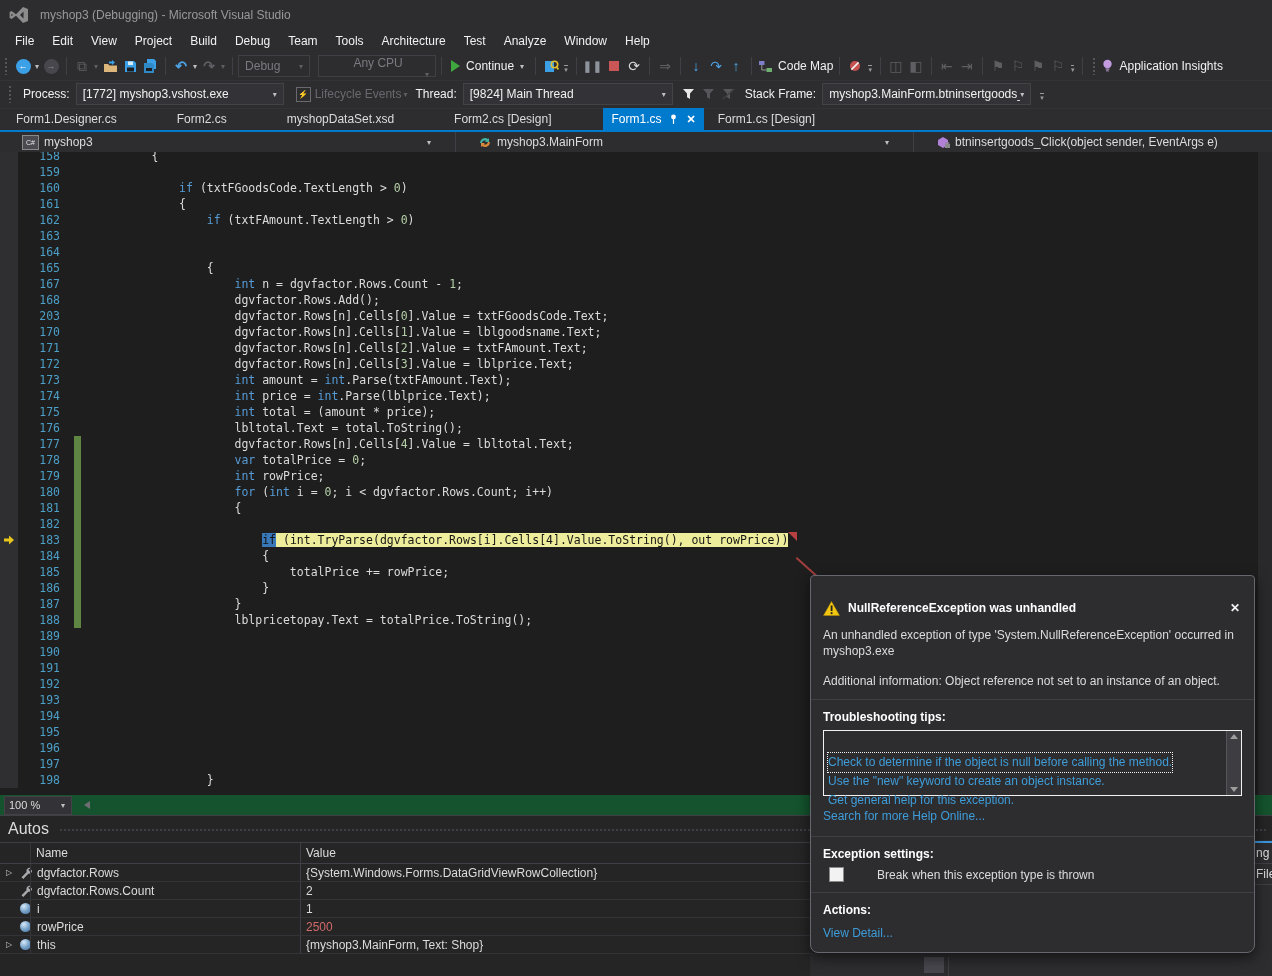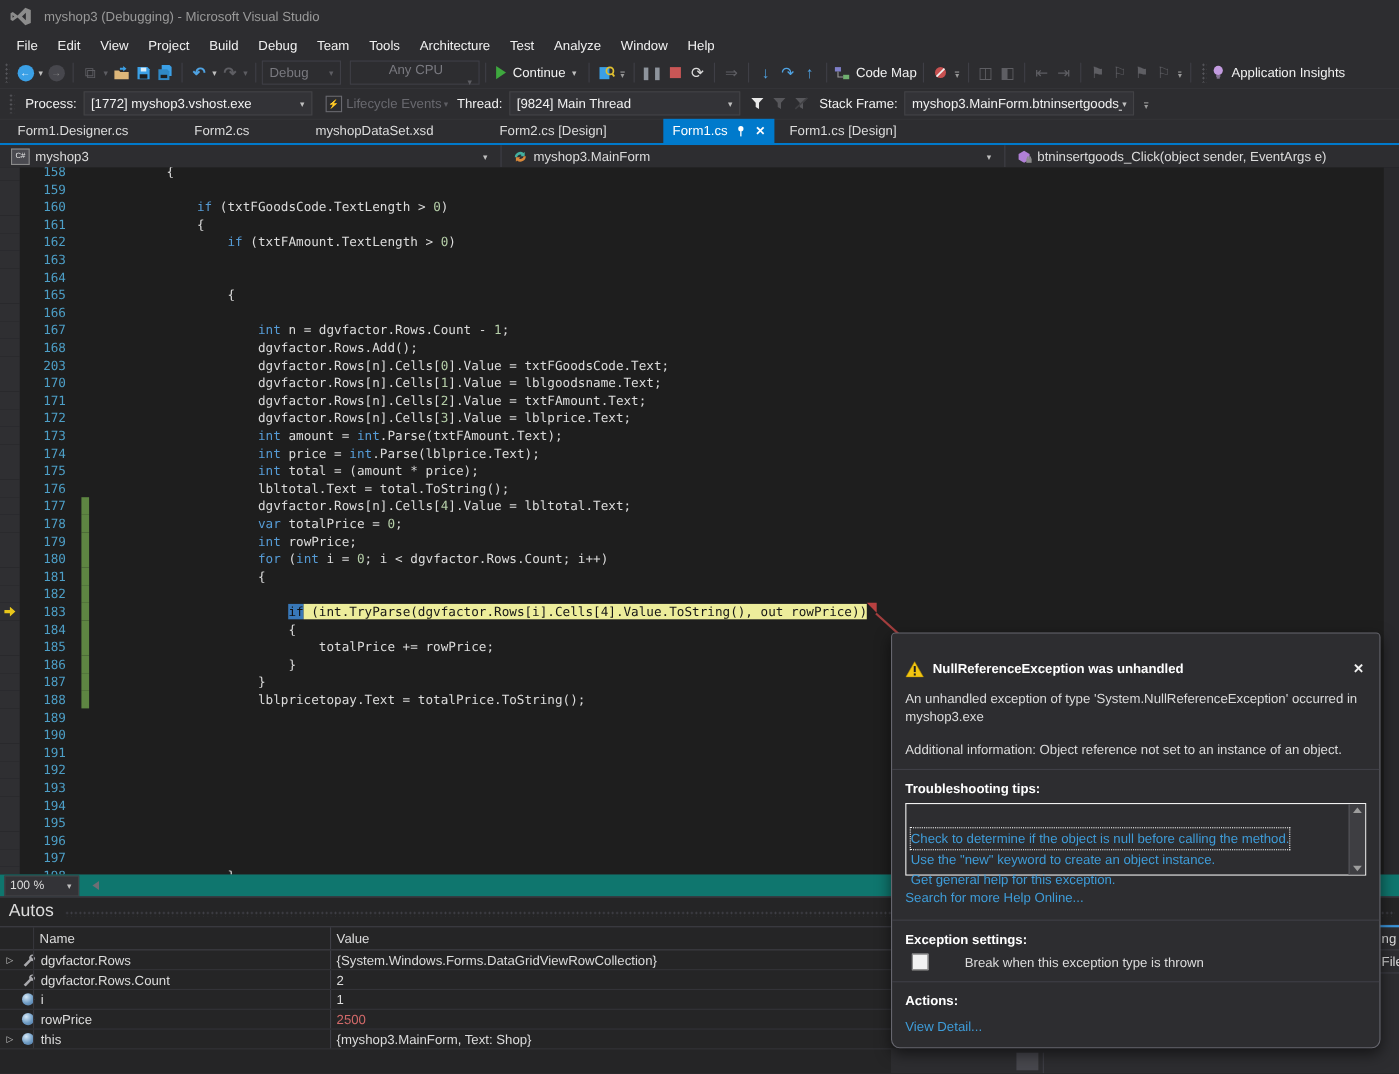--- a/index.html
+++ b/index.html
@@ -47,21 +47,21 @@
 
   
   .tab-strip{position:absolute;left:0;top:108px;width:100%;height:22px;display:flex;align-items:flex-end;border-bottom:2px solid #007ACC;padding-left:8px;}
   .tab{height:22px;display:flex;align-items:center;color:#DCDCDC;font-size:12px;padding:0 8px;margin-right:44px;white-space:nowrap;}
   .tab.active{background:#007ACC;color:#FFFFFF;margin-right:6px;}
   .tab .pin{margin-left:8px;display:flex;align-items:center;}
   .tab .close{margin-left:8px;color:#FFFFFF;font-size:11px;font-weight:bold;}
 
   
   .nav-bar{position:absolute;left:0;top:132px;width:100%;height:20px;display:flex;background:#2D2D30;border-bottom:1px solid #3F3F46;}
-  .nav-sec{display:flex;align-items:center;font-size:12px;color:#DCDCDC;border-right:1px solid #3F3F46;padding:0 10px;box-sizing:border-box;}
+  .nav-sec{display:flex;align-items:center;font-size:12px;color:#DCDCDC;border-right:1px solid #3F3F46;padding:0 22px;box-sizing:border-box;}
   .nav-sec .caret{margin-left:auto;}
   .csharp-badge{width:15px;height:13px;border:1px solid #8A8A8A;background:#4A4A50;color:#E8E8E8;font-size:7px;display:flex;align-items:center;justify-content:center;margin-right:5px;flex:none;}
   .nav-icon{margin-right:5px;display:flex;align-items:center;flex:none;}
 
   
   .editor{position:absolute;left:0;top:152px;width:1272px;height:643px;background:#1E1E1E;overflow:hidden;}
   #code-lines{margin-top:-4px;}
   .code-row{display:flex;height:16px;line-height:16px;font-family:"DejaVu Sans Mono",monospace;font-size:11.5px;white-space:pre;}
   .c-margin{width:18px;flex:none;background:#2F2F32;display:flex;align-items:center;justify-content:center;}
   .c-lnum{width:42px;flex:none;text-align:right;color:#4D9FC7;}
@@ -71,21 +71,21 @@
   .tok-p{color:#DCDCDC;}
   .tok-k{color:#569CD6;}
   .tok-n{color:#B5CEA8;}
   .tok-sel{background:#3878B8;color:#101010;}
   .tok-hl{background:#EDED9B;color:#161616;}
   .exc-mark{display:inline-block;width:0;height:0;border-top:9px solid #B84040;border-left:9px solid transparent;vertical-align:top;}
   .v-scroll{position:absolute;right:0;top:152px;width:14px;height:643px;background:#29292C;}
   .exc-pointer{position:absolute;left:797px;top:557px;width:30px;height:0;border-top:2px solid #A33E3E;transform:rotate(42deg);transform-origin:0 0;z-index:30;}
 
   
-  .editor-bottom{position:absolute;left:0;top:795px;width:100%;height:20px;background:#0f766e;border-bottom:1px solid #3F3F46;display:flex;align-items:center;}
+  .editor-bottom{position:absolute;left:0;top:795px;width:100%;height:20px;background:#14532d;border-bottom:1px solid #3F3F46;display:flex;align-items:center;}
   .zoom-combo{width:58px;height:17px;margin-left:4px;background:#333337;border:1px solid #434346;color:#DCDCDC;font-size:11px;display:flex;align-items:center;padding:0 4px;}
   .zoom-combo .caret{margin-left:auto;}
   .hs-arrow{width:0;height:0;border-right:6px solid #6E6E74;border-top:4px solid transparent;border-bottom:4px solid transparent;margin-left:12px;}
 
   
   .autos{position:absolute;left:0;top:815px;width:100%;height:161px;background:#252526;border-top:1px solid #3F3F46;z-index:5;}
   .autos-title{height:26px;display:flex;align-items:center;padding-left:8px;color:#DCDCDC;font-size:16px;}
   .autos-dots{flex:1;height:5px;margin:2px 4px 0 10px;background-image:radial-gradient(#3F3F46 1px,transparent 1.1px);background-size:4px 4px;}
   .autos-header{height:20px;display:flex;align-items:center;border-top:1px solid #3F3F46;border-bottom:1px solid #3F3F46;color:#DCDCDC;font-size:12px;position:relative;}
   .col-name{width:300px;flex:none;padding-left:36px;box-sizing:border-box;}
@@ -406,21 +406,20 @@
   <div class="editor">
     <div id="code-lines">
         <div class="code-row"><span class="c-margin"></span><span class="c-lnum">158</span><span class="c-chbar"></span><span class="c-code"><span class="tok-p">        {</span></span></div>
         <div class="code-row"><span class="c-margin"></span><span class="c-lnum">159</span><span class="c-chbar"></span><span class="c-code"></span></div>
         <div class="code-row"><span class="c-margin"></span><span class="c-lnum">160</span><span class="c-chbar"></span><span class="c-code"><span class="tok-p">            </span><span class="tok-k">if</span><span class="tok-p"> (txtFGoodsCode.TextLength &gt; </span><span class="tok-n">0</span><span class="tok-p">)</span></span></div>
         <div class="code-row"><span class="c-margin"></span><span class="c-lnum">161</span><span class="c-chbar"></span><span class="c-code"><span class="tok-p">            {</span></span></div>
         <div class="code-row"><span class="c-margin"></span><span class="c-lnum">162</span><span class="c-chbar"></span><span class="c-code"><span class="tok-p">                </span><span class="tok-k">if</span><span class="tok-p"> (txtFAmount.TextLength &gt; </span><span class="tok-n">0</span><span class="tok-p">)</span></span></div>
         <div class="code-row"><span class="c-margin"></span><span class="c-lnum">163</span><span class="c-chbar"></span><span class="c-code"></span></div>
         <div class="code-row"><span class="c-margin"></span><span class="c-lnum">164</span><span class="c-chbar"></span><span class="c-code"></span></div>
         <div class="code-row"><span class="c-margin"></span><span class="c-lnum">165</span><span class="c-chbar"></span><span class="c-code"><span class="tok-p">                {</span></span></div>
-        <div class="code-row"><span class="c-margin"></span><span class="c-lnum">166</span><span class="c-chbar"></span><span class="c-code"></span></div>
         <div class="code-row"><span class="c-margin"></span><span class="c-lnum">167</span><span class="c-chbar"></span><span class="c-code"><span class="tok-p">                    </span><span class="tok-k">int</span><span class="tok-p"> n = dgvfactor.Rows.Count - </span><span class="tok-n">1</span><span class="tok-p">;</span></span></div>
         <div class="code-row"><span class="c-margin"></span><span class="c-lnum">168</span><span class="c-chbar"></span><span class="c-code"><span class="tok-p">                    dgvfactor.Rows.Add();</span></span></div>
         <div class="code-row"><span class="c-margin"></span><span class="c-lnum">203</span><span class="c-chbar"></span><span class="c-code"><span class="tok-p">                    dgvfactor.Rows[n].Cells[</span><span class="tok-n">0</span><span class="tok-p">].Value = txtFGoodsCode.Text;</span></span></div>
         <div class="code-row"><span class="c-margin"></span><span class="c-lnum">170</span><span class="c-chbar"></span><span class="c-code"><span class="tok-p">                    dgvfactor.Rows[n].Cells[</span><span class="tok-n">1</span><span class="tok-p">].Value = lblgoodsname.Text;</span></span></div>
         <div class="code-row"><span class="c-margin"></span><span class="c-lnum">171</span><span class="c-chbar"></span><span class="c-code"><span class="tok-p">                    dgvfactor.Rows[n].Cells[</span><span class="tok-n">2</span><span class="tok-p">].Value = txtFAmount.Text;</span></span></div>
         <div class="code-row"><span class="c-margin"></span><span class="c-lnum">172</span><span class="c-chbar"></span><span class="c-code"><span class="tok-p">                    dgvfactor.Rows[n].Cells[</span><span class="tok-n">3</span><span class="tok-p">].Value = lblprice.Text;</span></span></div>
         <div class="code-row"><span class="c-margin"></span><span class="c-lnum">173</span><span class="c-chbar"></span><span class="c-code"><span class="tok-p">                    </span><span class="tok-k">int</span><span class="tok-p"> amount = </span><span class="tok-k">int</span><span class="tok-p">.Parse(txtFAmount.Text);</span></span></div>
         <div class="code-row"><span class="c-margin"></span><span class="c-lnum">174</span><span class="c-chbar"></span><span class="c-code"><span class="tok-p">                    </span><span class="tok-k">int</span><span class="tok-p"> price = </span><span class="tok-k">int</span><span class="tok-p">.Parse(lblprice.Text);</span></span></div>
         <div class="code-row"><span class="c-margin"></span><span class="c-lnum">175</span><span class="c-chbar"></span><span class="c-code"><span class="tok-p">                    </span><span class="tok-k">int</span><span class="tok-p"> total = (amount * price);</span></span></div>
         <div class="code-row"><span class="c-margin"></span><span class="c-lnum">176</span><span class="c-chbar"></span><span class="c-code"><span class="tok-p">                    lbltotal.Text = total.ToString();</span></span></div>

